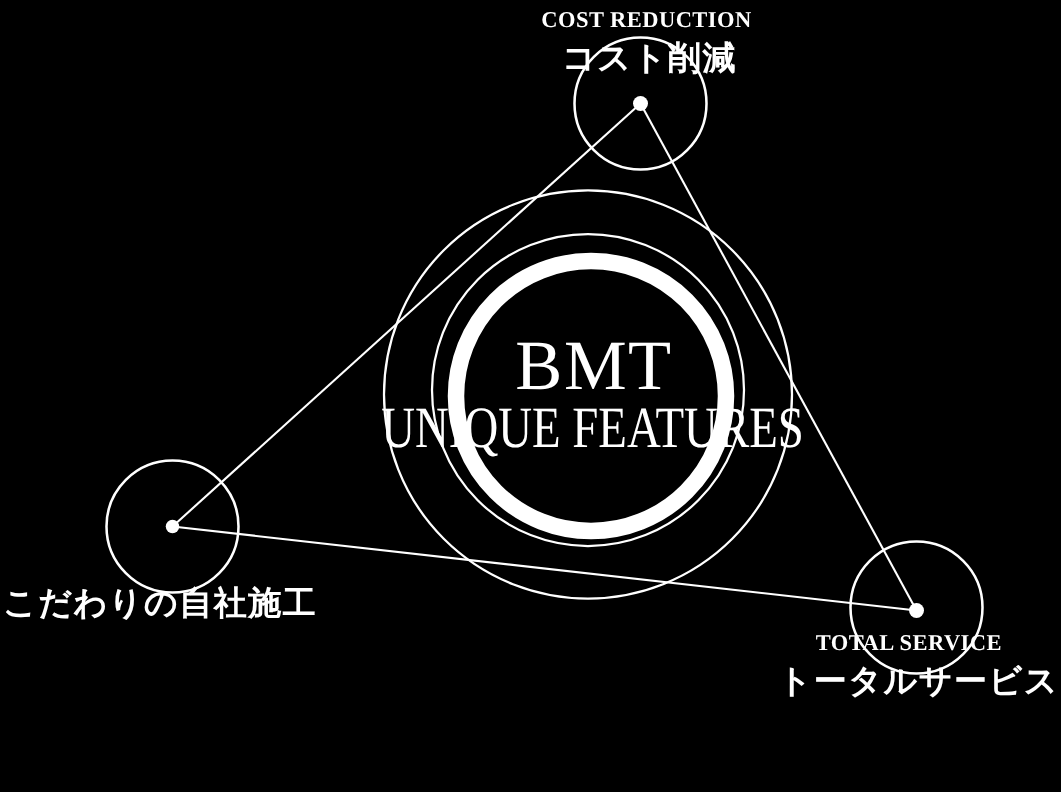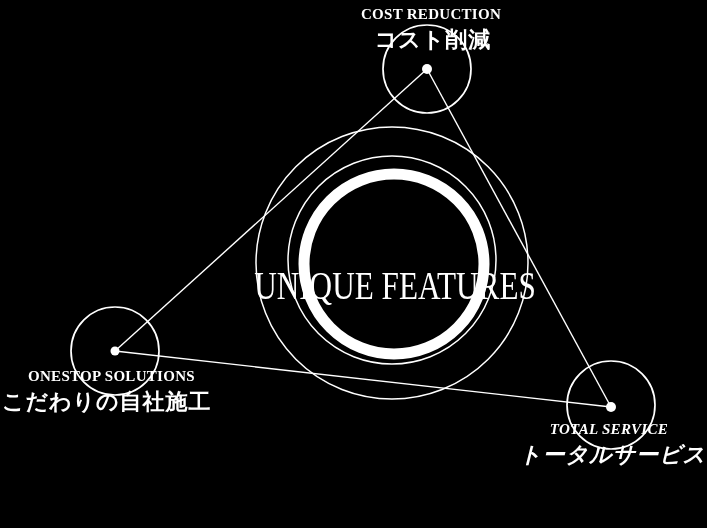--- a/index.html
+++ b/index.html
@@ -43,21 +43,21 @@
   .emblem-title {
     font-size: 47px;
     font-weight: normal;
     letter-spacing: 1px;
   }
   .emblem-subtitle {
     font-size: 39px;
     font-weight: normal;
     transform: translateX(-50%) scaleX(0.8);
   }
-  .right-anchor { text-align: right; font-style: italic; }
+  .right-anchor { text-align: right; }
 </style>
 </head>
 <body>
 
 <div class="stage">
 
   <svg width="707" height="528" viewBox="0 0 707 528">
 
     <line x1="427" y1="69" x2="115" y2="351" stroke="#fff" stroke-width="1.4"></line>
     <line x1="427" y1="69" x2="611" y2="407" stroke="#fff" stroke-width="1.4"></line>
@@ -72,21 +72,21 @@
     <circle cx="611" cy="405" r="44" fill="none" stroke="#fff" stroke-width="1.7"></circle>
 
     <circle cx="427" cy="69" r="5" fill="#fff"></circle>
     <circle cx="115" cy="351" r="4.5" fill="#fff"></circle>
     <circle cx="611" cy="407" r="5" fill="#fff"></circle>
   </svg>
 
   <div class="txt label-en center-x" style="left:431px; top:7px;">COST REDUCTION</div>
   <div class="txt label-ja center-x" style="left:433px; top:29px;">コスト削減</div>
 
+  <div class="txt emblem-title center-x" style="left:396px; top:221px;">BMT</div>
   <div class="txt emblem-subtitle" style="left:395px; top:266px;">UNIQUE FEATURES</div>
 
-  <div class="txt label-en" style="left:28px; top:369px;">ONESTOP SOLUTIONS</div>
   <div class="txt label-ja" style="left:2px; top:391px;font-family:Liberation Serif, serif;">こだわりの自社施工</div>
 
   <div class="txt label-en right-anchor" style="right:39px; top:422px;">TOTAL SERVICE</div>
   <div class="txt label-ja right-anchor" style="right:1px; top:444px;margin-left:27px;">トータルサービス</div>
 
 </div>
 
 </body></html>

